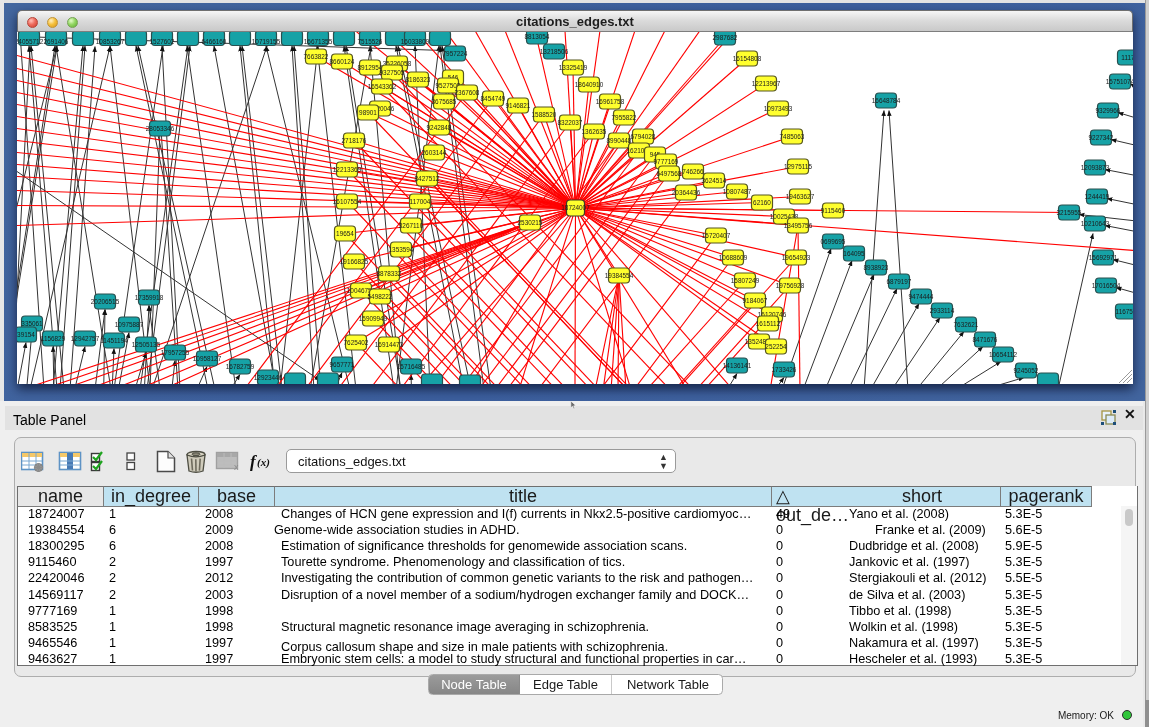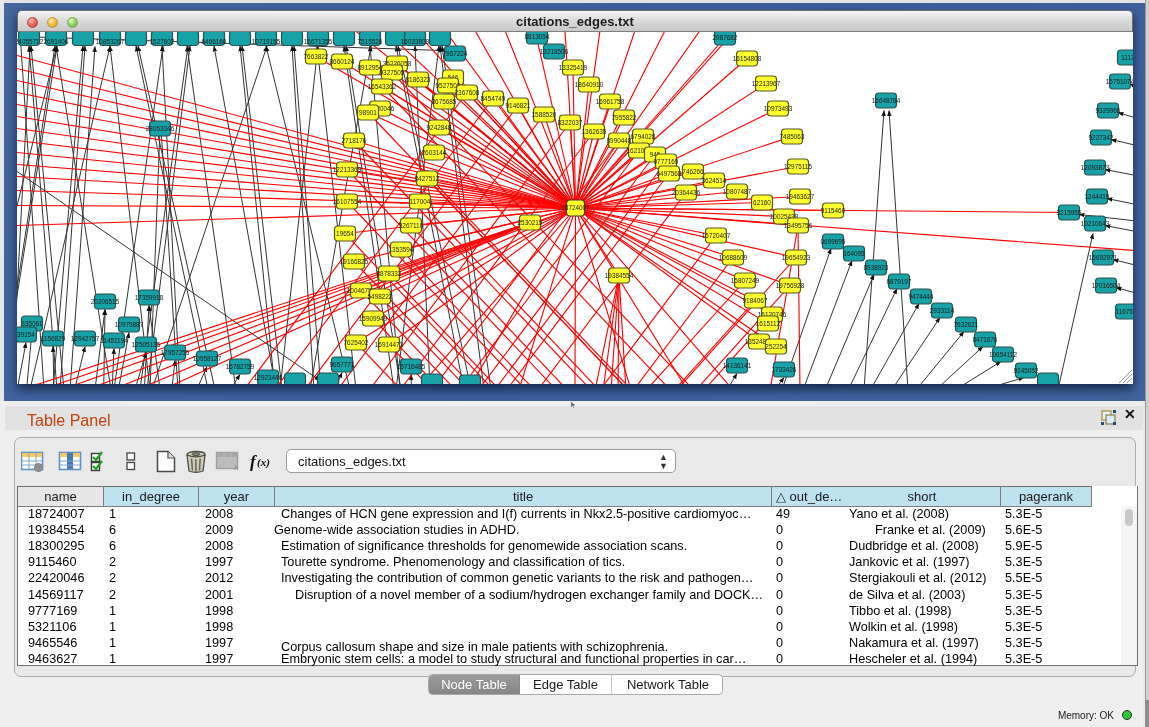--- a/index.html
+++ b/index.html
@@ -19,35 +19,35 @@
 .tl { position:absolute; top:5.5px; width:11px; height:11px; border-radius:50%; }
 #tlr { left:9px;  background:radial-gradient(circle at 35% 30%, #ffb3ab 8%, #ee6d5f 45%, #d44434 90%); border:1px solid #b5443a;}
 #tly { left:29px; background:radial-gradient(circle at 35% 30%, #ffe9b0 8%, #f5c23e 45%, #dd9d22 90%); border:1px solid #c09335;}
 #tlg { left:49px; background:radial-gradient(circle at 35% 30%, #d7f7b9 8%, #94d765 45%, #69b63a 90%); border:1px solid #74a253;}
 #canvas { left:0; top:22px; width:1116px; height:352px; background:#fff; overflow:hidden; }
 #canvas svg { position:absolute; left:0; top:0; }
 
 
 #dock { left:0; top:401px; width:1143px; height:326px; background:#efefef; }
 #dockhead { left:5px; top:5px; width:1138px; height:24px; background:#e2e2e2; }
-#dockhead .lab { position:absolute; left:22px; top:6px; font-size:16px; color:#c2410c; }
+#dockhead .lab { position:absolute; left:8px; top:6px; font-size:14px; color:#000000; }
 #caret { left:570px; top:0px; width:10px; height:10px; }
 #floaticon { left:1101px; top:9px; }
 #xicon { left:1124px; top:5px; font-size:14px; font-weight:bold; color:#111; }
 
 #panel { left:14px; top:36px; width:1122px; height:240px; background:#e9e9e9; border:1px solid #adadad; border-radius:7px; }
 
 
 #combo { left:271px; top:11px; width:390px; height:24px; background:#fff; border:1px solid #9a9a9a; border-radius:5px; }
 #combo .ct { position:absolute; left:11px; top:4px; font-size:13px; color:#111; }
 #combo .arr { position:absolute; right:7px; top:3px; font-size:9px; color:#333; line-height:9px; text-align:center; }
 
 
 #tview { left:2px; top:48px; width:1121px; height:180px; background:#fff; border:1px solid #6f6f6f; border-top:none; }
-.hcell { position:absolute; top:0; height:19px; background:#bfe2f1; border-right:1px solid #7c7c7c; border-bottom:1px solid #7c7c7c; border-top:1px solid #6f6f6f; font-size:13px; color:#1a1a1a; text-align:center; line-height:19px; box-sizing:content-box; }
+.hcell { position:absolute; top:0; height:19px; background:#bfe2f1; border-right:1px solid #7c7c7c; border-bottom:1px solid #7c7c7c; border-top:1px solid #6f6f6f; font-size:18px; color:#1a1a1a; text-align:center; line-height:19px; box-sizing:content-box; }
 #hdr { left:0; top:0; width:1119px; height:20px; background:#fff; }
 .trow { position:absolute; left:0; width:1102px; height:16.2px; font-size:12.7px; color:#000; white-space:nowrap; }
 .trow span { position:absolute; top:1px; }
 #sbar { position:absolute; left:1103px; top:20px; width:16px; height:159px; background:#f5f5f5; }
 #sbar .th { position:absolute; left:3.5px; top:3px; width:8.5px; height:17px; background:#c9c9c9; border-radius:4.5px; }
 
 
 #tabs { left:428px; top:674px; width:295px; height:21px; border:1px solid #a9a9a9; border-radius:4.5px; background:#fff; overflow:hidden; }
 .tab { position:absolute; top:0; height:21px; font-size:13px; text-align:center; line-height:20px; color:#1a1a1a; }
 #tab1 { left:0; width:91px; background:linear-gradient(#9b9b9b,#848484); color:#fff; border-right:1px solid #8a8a8a; }
@@ -692,21 +692,21 @@
 </svg>
 
     <div class="abs" id="combo">
       <div class="ct">citations_edges.txt</div>
       <div class="arr">▲<br>▼</div>
     </div>
     <div class="abs" id="tview">
       <div id="hdr">
           <div class="hcell" style="left:0px; width:85px; background:#e7e7e7;">name</div>
           <div class="hcell" style="left:86px; width:94px; ">in_degree</div>
-          <div class="hcell" style="left:181px; width:75px; ">year</div>
+          <div class="hcell" style="left:181px; width:75px; ">base</div>
           <div class="hcell" style="left:257px; width:496px; ">title</div>
           <div class="hcell" style="left:754px; width:71px; text-align:left; padding-left:4px;">△ out_de…</div>
           <div class="hcell" style="left:826px; width:156px; ">short</div>
           <div class="hcell" style="left:983px; width:90px; ">pagerank</div>
         </div>
         <div class="trow" style="top:19.5px;">
           <span style="left:10px;">18724007</span>
           <span style="left:91px;">1</span>
           <span style="left:187px;">2008</span>
           <span style="left:263px; width:495px; overflow:hidden;">Changes of HCN gene expression and I(f) currents in Nkx2.5‑positive cardiomyoc…</span>
@@ -746,58 +746,59 @@
           <span style="left:91px;">2</span>
           <span style="left:187px;">2012</span>
           <span style="left:263px; width:495px; overflow:hidden;">Investigating the contribution of common genetic variants to the risk and pathogen…</span>
           <span style="left:758px;">0</span>
           <span style="left:831px;">Stergiakouli et al. (2012)</span>
           <span style="left:987px;">5.5E‑5</span>
         </div>
         <div class="trow" style="top:100.5px;">
           <span style="left:10px;">14569117</span>
           <span style="left:91px;">2</span>
-          <span style="left:187px;">2001</span>
-          <span style="left:263px; width:495px; overflow:hidden;margin-left:14px;">Disruption of a novel member of a sodium/hydrogen exchanger family and DOCK…</span>
+          <span style="left:187px;">2003</span>
+          <span style="left:263px; width:495px; overflow:hidden;">Disruption of a novel member of a sodium/hydrogen exchanger family and DOCK…</span>
           <span style="left:758px;">0</span>
           <span style="left:831px;">de Silva et al. (2003)</span>
           <span style="left:987px;">5.3E‑5</span>
         </div>
         <div class="trow" style="top:116.7px;">
           <span style="left:10px;">9777169</span>
           <span style="left:91px;">1</span>
           <span style="left:187px;">1998</span>
           <span style="left:263px; width:495px; overflow:hidden;margin-top:36px;">Corpus callosum shape and size in male patients with schizophrenia.</span>
           <span style="left:758px;">0</span>
           <span style="left:831px;">Tibbo et al. (1998)</span>
           <span style="left:987px;">5.3E‑5</span>
         </div>
         <div class="trow" style="top:132.9px;">
-          <span style="left:10px;">5321106</span>
+          <span style="left:10px;">8583525</span>
           <span style="left:91px;">1</span>
           <span style="left:187px;">1998</span>
+          <span style="left:263px; width:495px; overflow:hidden;">Structural magnetic resonance image averaging in schizophrenia.</span>
           <span style="left:758px;">0</span>
           <span style="left:831px;">Wolkin et al. (1998)</span>
           <span style="left:987px;">5.3E‑5</span>
         </div>
         <div class="trow" style="top:149.1px;">
           <span style="left:10px;">9465546</span>
           <span style="left:91px;">1</span>
           <span style="left:187px;">1997</span>
           <span style="left:758px;">0</span>
           <span style="left:831px;">Nakamura et al. (1997)</span>
           <span style="left:987px;">5.3E‑5</span>
         </div>
         <div class="trow" style="top:165.3px;">
           <span style="left:10px;">9463627</span>
           <span style="left:91px;">1</span>
           <span style="left:187px;">1997</span>
           <span style="left:263px; width:495px; overflow:hidden;">Embryonic stem cells: a model to study structural and functional properties in car…</span>
           <span style="left:758px;">0</span>
-          <span style="left:831px;">Hescheler et al. (1994)</span>
+          <span style="left:831px;">Hescheler et al. (1993)</span>
           <span style="left:987px;">5.3E‑5</span>
         </div>
       <div id="sbar">
           <div class="th"></div>
         </div>
     </div>
   </div>
 </div>
 
 <div class="abs" id="tabs">

